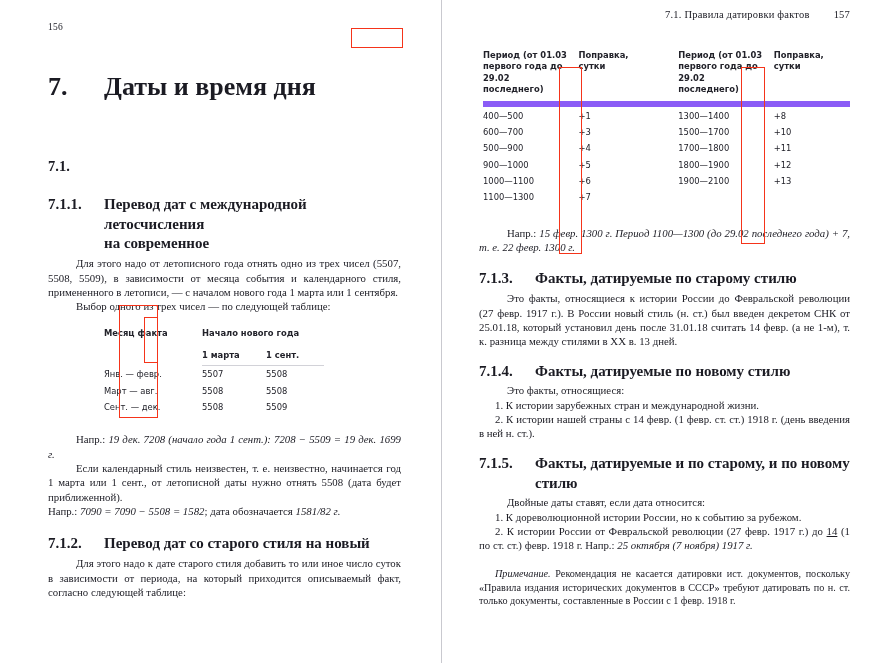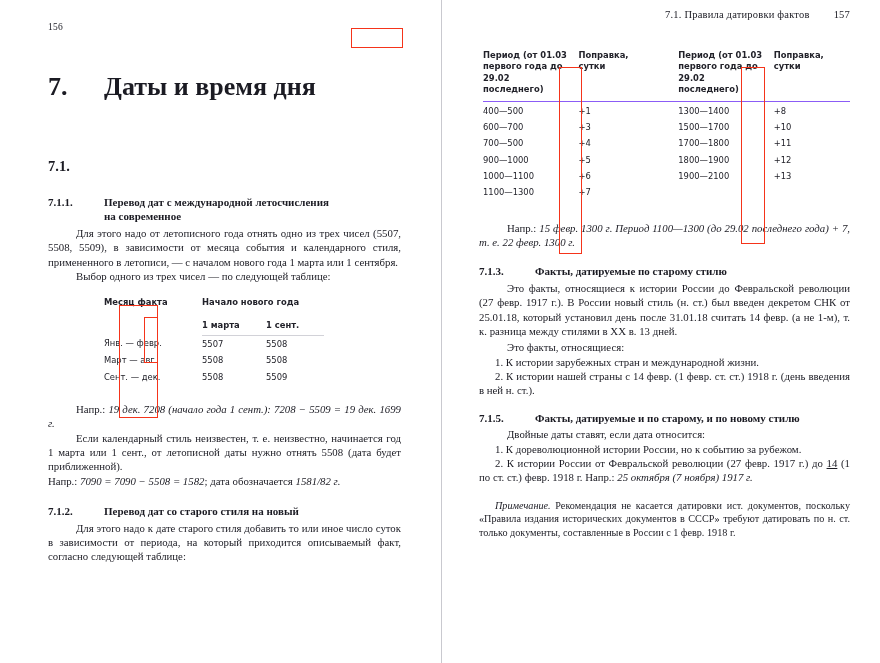--- a/index.html
+++ b/index.html
@@ -65,21 +65,21 @@
     font-weight: bold;
     font-size: 14.5px;
     margin: 56px 0 0 0;
     display: flex;
     flex-direction: column;
   }
   h2.section .num { width: 56px; flex: none; }
 
   h3.subsection {
     font-weight: bold;
-    font-size: 11px;
+    font-size: 15px;
     margin: 20px 0 0 0;
     display: flex;
     line-height: 1.32;
   }
   h3.subsection .num { width: 56px; flex: none; }
   h3.subsection .ttl { flex: 1; }
 
   p.body {
     font-size: 10.8px;
     line-height: 1.33;
@@ -119,21 +119,21 @@
     text-align: left;
     vertical-align: top;
     padding: 0 10px 6px 0;
     line-height: 1.35;
   }
   table.doc td {
     padding: 3.2px 10px 3.2px 0;
     vertical-align: top;
     white-space: nowrap;
   }
-  .toprule th { border-bottom: 1px solid #8b5cf6; margin-left: 46px; }
+  .toprule th { border-bottom: 6px solid #8b5cf6; margin-left: 46px; }
 
   .tbl-left-wrap { margin: 14px 0 0 56px; }
   .tbl-left th.colmonth { width: 88px; }
   .tbl-left th.colnew { width: 112px; }
   .tbl-left .subhdr td {
     font-weight: bold;
     padding-top: 5px;
     padding-bottom: 5px;
   }
   .tbl-left .sub-rule td { border-bottom: 1px solid #d2d2d8; }
@@ -251,21 +251,21 @@
           <td class="cor">+8</td>
         </tr>
         <tr>
           <td class="per">600—700</td>
           <td class="cor">+3</td>
           <td class="spacer"></td>
           <td class="per">1500—1700</td>
           <td class="cor">+10</td>
         </tr>
         <tr>
-          <td class="per">700—500</td>
+          <td class="per">500—900</td>
           <td class="cor">+4</td>
           <td class="spacer"></td>
           <td class="per">1700—1800</td>
           <td class="cor">+11</td>
         </tr>
         <tr>
           <td class="per">900—1000</td>
           <td class="cor">+5</td>
           <td class="spacer"></td>
           <td class="per">1800—1900</td>
@@ -290,20 +290,24 @@
     </div>
 
     <p class="body" style="margin-top:20px"><span>Напр.: </span><i>15 февр. 1300 г. Период 1100—1300 (до 29.02 последнего года) + 7, т. е. 22 февр. 1300 г.</i></p>
 
     <h3 class="subsection" style="margin-top:15px">
       <span class="num">7.1.3.</span>
       <span class="ttl">Факты, датируемые по старому стилю</span>
     </h3>
     <p class="body" style="margin-top:2px">Это факты, относящиеся к истории России до Февральской революции (27 февр. 1917 г.). В России новый стиль (н. ст.) был введен декретом СНК от 25.01.18, который установил день после 31.01.18 считать 14 февр. (а не 1-м), т. к. разница между стилями в XX в. 13 дней.</p>
 
+    <h3 class="subsection" style="margin-top:13px">
+      <span class="num">7.1.4.</span>
+      <span class="ttl">Факты, датируемые по новому стилю</span>
+    </h3>
     <p class="body" style="margin-top:2px">Это факты, относящиеся:</p>
     <p class="listitem">1. К истории зарубежных стран и международной жизни.</p>
     <p class="listitem">2. К истории нашей страны с 14 февр. (1 февр. ст. ст.) 1918 г. (день введения в ней н. ст.).</p>
 
     <h3 class="subsection" style="margin-top:13px">
       <span class="num">7.1.5.</span>
       <span class="ttl">Факты, датируемые и по старому, и по новому стилю</span>
     </h3>
     <p class="body" style="margin-top:2px">Двойные даты ставят, если дата относится:</p>
     <p class="listitem">1. К дореволюционной истории России, но к событию за рубежом.</p>

